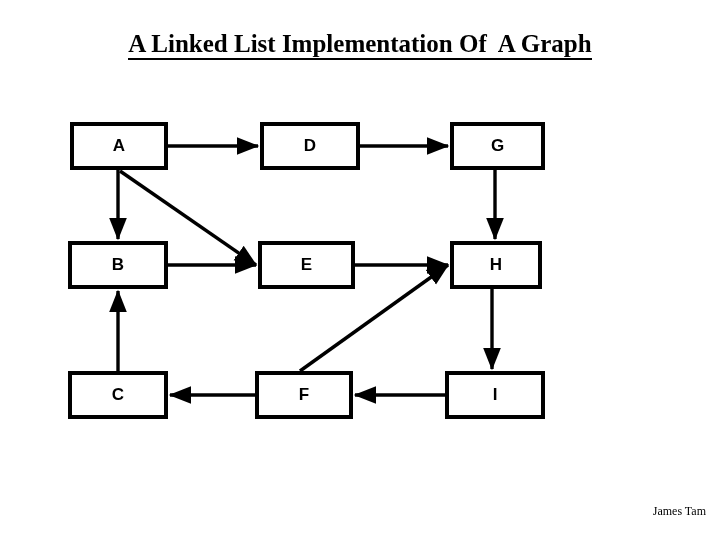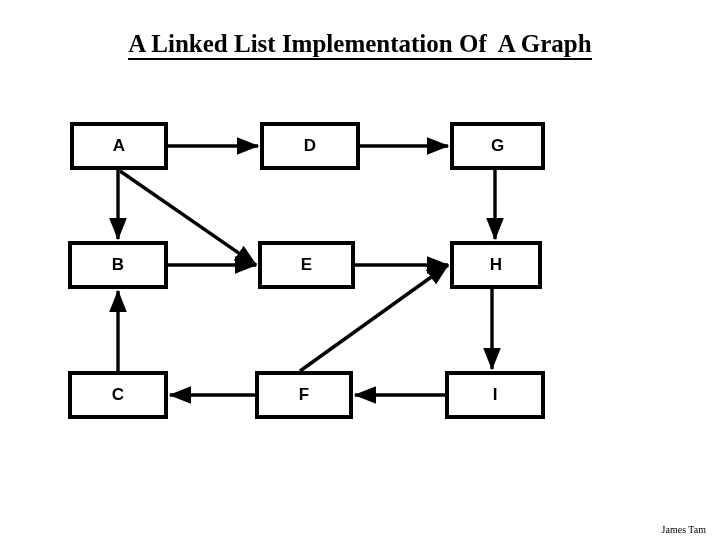--- a/index.html
+++ b/index.html
@@ -50,23 +50,23 @@
     position: absolute;
     left: 0;
     top: 0;
     width: 720px;
     height: 540px;
     z-index: 1;
   }
   #credit {
     position: absolute;
     right: 14px;
-    bottom: 5px;
+    bottom: 21px;
     font-family: "Liberation Serif", serif;
-    font-size: 10px;
+    font-size: 12px;
     color: #000000;
     white-space: pre;
   }
 </style>
 </head>
 <body>
 
 <div id="slide">
 
   <div id="title"><span class="u">A Linked List Implementation Of  A Graph</span></div>

